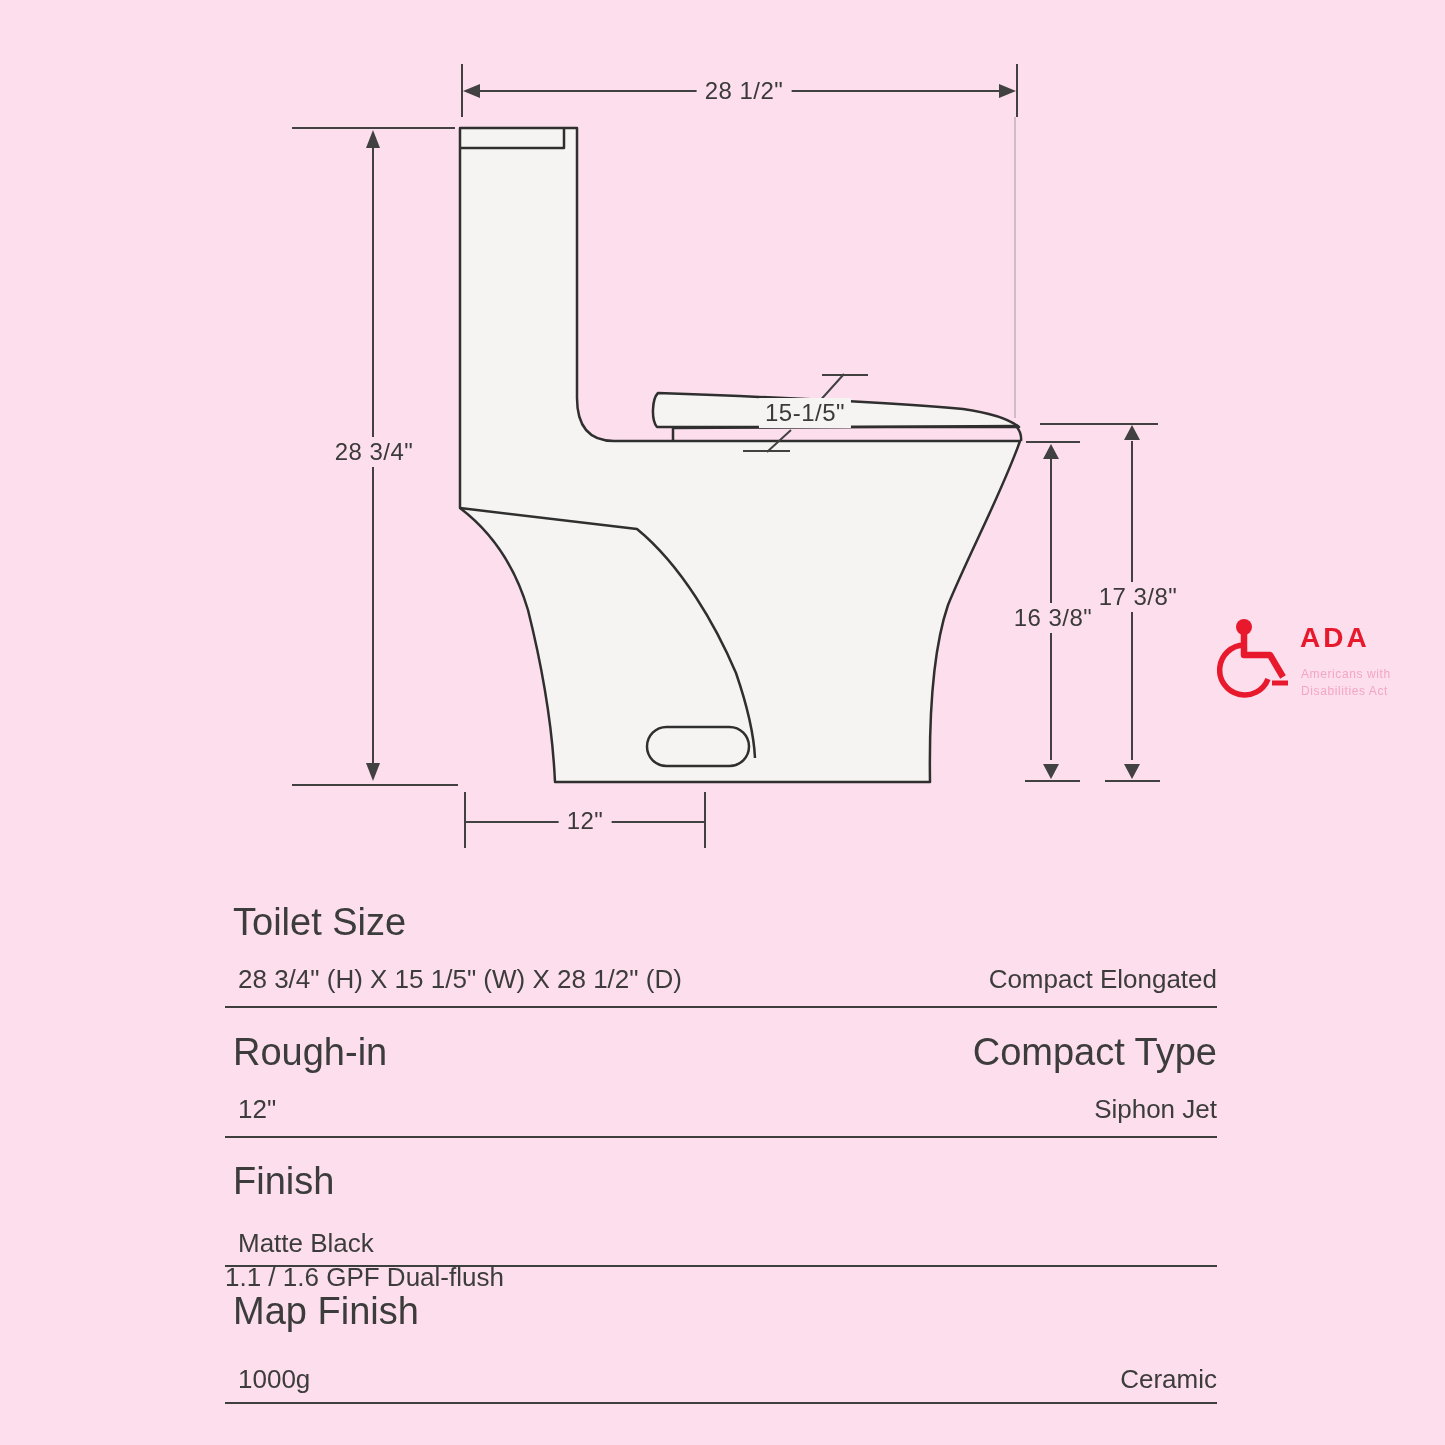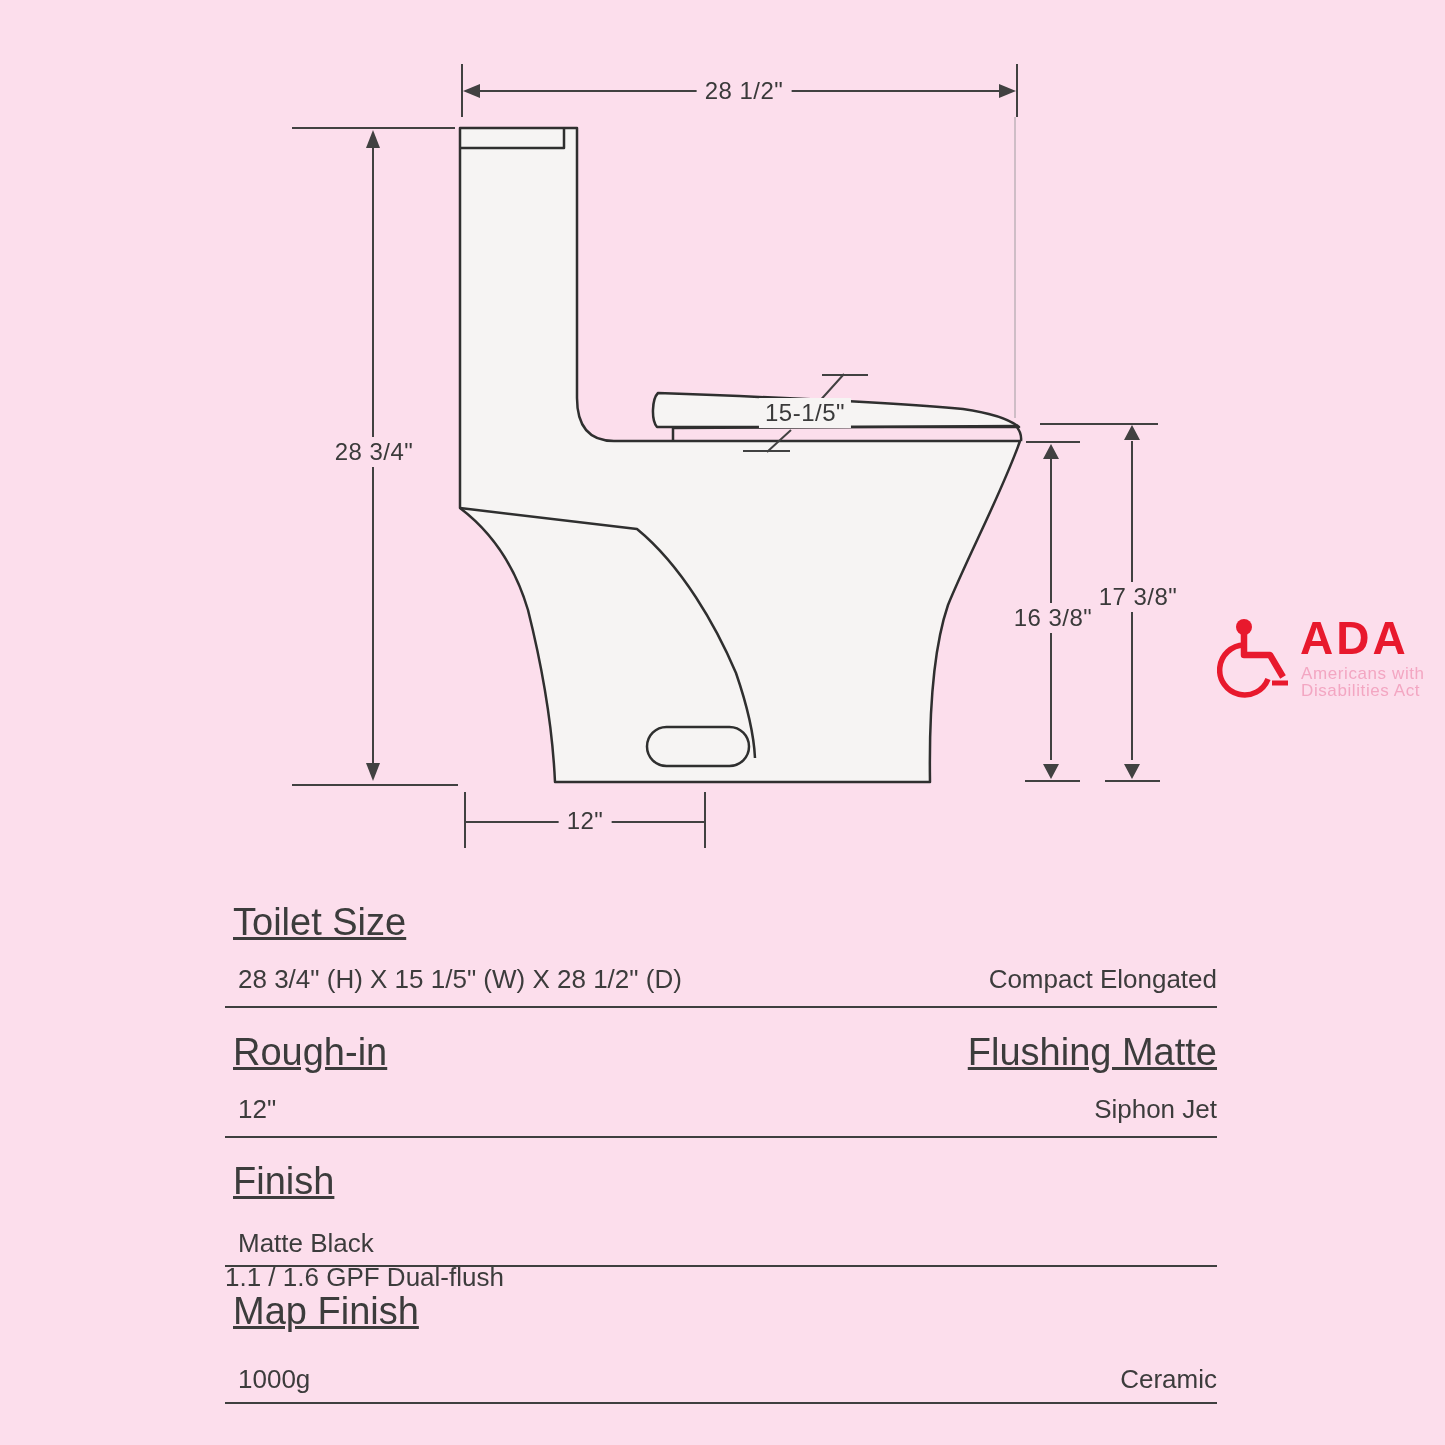--- a/index.html
+++ b/index.html
@@ -22,37 +22,37 @@
     padding:1px 8px;
     white-space:nowrap;
     letter-spacing:.5px;
   }
   .dim-label.on-seat{background:#f6f4f3;padding:1px 6px;}
   
   .ada-badge{position:absolute;left:1205px;top:606px;width:230px;height:110px;}
   .ada-icon{position:absolute;left:12px;top:12px;}
   .ada-acronym{
     position:absolute;left:95px;top:12px;
-    font-size:46px;font-weight:bold;color:#e8192d;
+    font-size:28px;font-weight:bold;color:#e8192d;
     letter-spacing:3px;line-height:40px;
   }
   .ada-sub{
     position:absolute;left:96px;
-    font-size:17px;line-height:14px;color:#f3a6c2;
+    font-size:12px;line-height:14px;color:#f3a6c2;
     letter-spacing:.6px;white-space:nowrap;
   }
   .ada-sub.l1{top:61px;}
   .ada-sub.l2{top:78px;}
   
   .spec{position:absolute;left:225px;top:880px;width:992px;height:545px;}
   .spec-line{
     position:absolute;left:0;width:100%;
     display:flex;justify-content:space-between;align-items:baseline;
   }
-  .spec-line.hdr{font-size:38px;line-height:46px;font-weight:500;color:#3c3c3c;text-decoration:underline;}
+  .spec-line.hdr{font-size:38px;line-height:46px;font-weight:500;color:#3c3c3c;}
   .spec-line.val{font-size:26px;line-height:34px;color:#3c3c3c;}
   .spec-line.hdr .lcell{padding-left:8px;}
   .spec-line.val .lcell{padding-left:13px;}
   .divider{
     position:absolute;left:0;width:100%;height:0;
     border-top:2px solid #3f3f3f;
   }
   .r1h{top:19px;} .r1v{top:82px;} .d1{top:126px;}
   .r2h{top:149px;gap:28px;} .r2v{top:212px;} .d2{top:256px;}
   .r3h{top:278px;} .r3v{top:346px;flex-direction:column;} .d3{top:385px;}
@@ -126,21 +126,21 @@
       <span class="lcell">Toilet Size</span>
     </div>
     <div class="spec-line val r1v">
       <span class="lcell">28 3/4" (H) X 15 1/5" (W) X 28 1/2" (D)</span>
       <span class="rcell">Compact Elongated</span>
     </div>
     <div class="divider d1"></div>
 
     <div class="spec-line hdr r2h">
       <span class="lcell">Rough-in</span>
-      <span class="rcell">Flushing Matte</span>
+      <span class="rcell">Compact Type</span>
     </div>
     <div class="spec-line val r2v">
       <span class="lcell">12"</span>
       <span class="rcell">Siphon Jet</span>
     </div>
     <div class="divider d2"></div>
 
     <div class="spec-line hdr r3h">
       <span class="lcell">Finish</span>
     </div>

